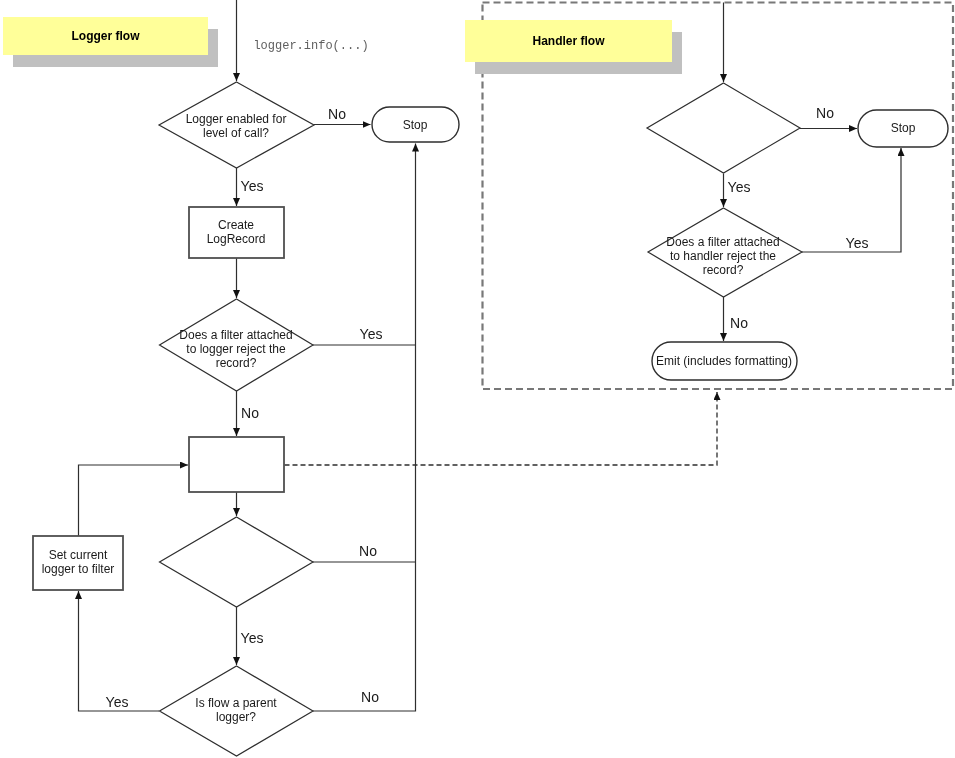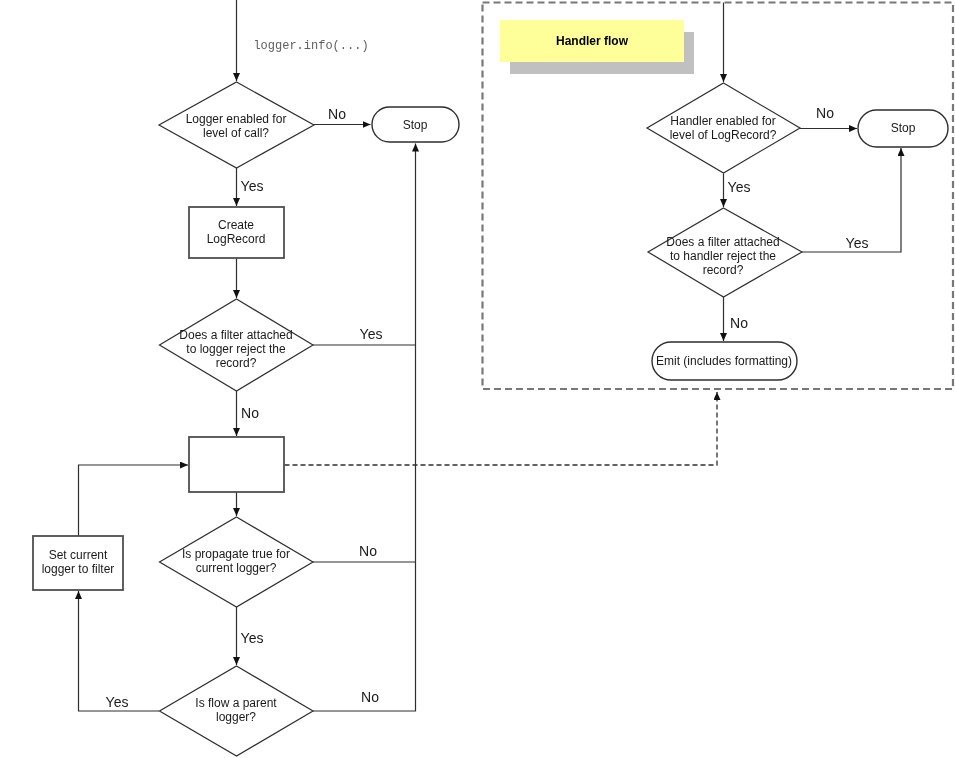--- a/index.html
+++ b/index.html
@@ -71,53 +71,52 @@
     <polygon points="236.5,517 313,562 236.5,607 159.5,562" fill="#fff" stroke="#2e2e2e" stroke-width="1.2"></polygon>
     <rect x="33" y="536" width="90" height="54" fill="#fff" stroke="#4f4f4f" stroke-width="1.8"></rect>
     <polygon points="236.5,666 313,711 236.5,756 159.5,711" fill="#fff" stroke="#2e2e2e" stroke-width="1.2"></polygon>
 
     <polygon points="723.5,83 800,128 723.5,173 647,128" fill="#fff" stroke="#2e2e2e" stroke-width="1.2"></polygon>
     <rect x="858" y="110" width="90" height="37" rx="18.5" fill="#fff" stroke="#2e2e2e" stroke-width="1.4"></rect>
     <polygon points="723.5,208 802,252 723.5,297 648,252" fill="#fff" stroke="#2e2e2e" stroke-width="1.2"></polygon>
     <rect x="652" y="342" width="145" height="38" rx="19" fill="#fff" stroke="#2e2e2e" stroke-width="1.4"></rect>
   </svg>
 
-  <div class="note" style="left:500px;top:20px;width:184px;height:42px">
+  <div class="note" style="left:3px;top:17px;width:205px;height:38px">
+    <span>Logger flow</span>
+  </div>
+  <div class="note" style="left:465px;top:20px;width:207px;height:42px">
     <span>Handler flow</span>
   </div>
 
   <div class="lbl entry-block" style="left:297px;top:46px">
     <div class="code">logger.info(...)</div>
   </div>
   <div class="lbl" style="left:236px;top:126px">Logger enabled for
 level of call?</div>
   <div class="lbl" style="left:415px;top:125px">Stop</div>
   <div class="lbl" style="left:236px;top:232px">Create
 LogRecord</div>
   <div class="lbl" style="left:236px;top:349px">Does a filter attached
 to logger reject the
 record?</div>
-  <div class="lbl" style="left:236px;top:561px">Is propagate true for
-current logger?</div>
   <div class="lbl" style="left:78px;top:562px">Set current
 logger to filter</div>
   <div class="lbl" style="left:236px;top:710px">Is flow a parent
 logger?</div>
 
   <div class="lbl edge" style="left:337px;top:114px">No</div>
   <div class="lbl edge" style="left:252px;top:186px">Yes</div>
   <div class="lbl edge" style="left:371px;top:334px">Yes</div>
   <div class="lbl edge" style="left:250px;top:413px">No</div>
   <div class="lbl edge" style="left:368px;top:551px">No</div>
   <div class="lbl edge" style="left:252px;top:638px">Yes</div>
   <div class="lbl edge" style="left:117px;top:702px">Yes</div>
   <div class="lbl edge" style="left:370px;top:697px">No</div>
 
-  <div class="lbl" style="left:723px;top:128px">Handler enabled for
-level of LogRecord?</div>
   <div class="lbl" style="left:903px;top:128px">Stop</div>
   <div class="lbl" style="left:723px;top:256px">Does a filter attached
 to handler reject the
 record?</div>
   <div class="lbl" style="left:724px;top:361px">Emit (includes formatting)</div>
 
   <div class="lbl edge" style="left:825px;top:113px">No</div>
   <div class="lbl edge" style="left:739px;top:187px">Yes</div>
   <div class="lbl edge" style="left:857px;top:243px">Yes</div>
   <div class="lbl edge" style="left:739px;top:323px">No</div>

